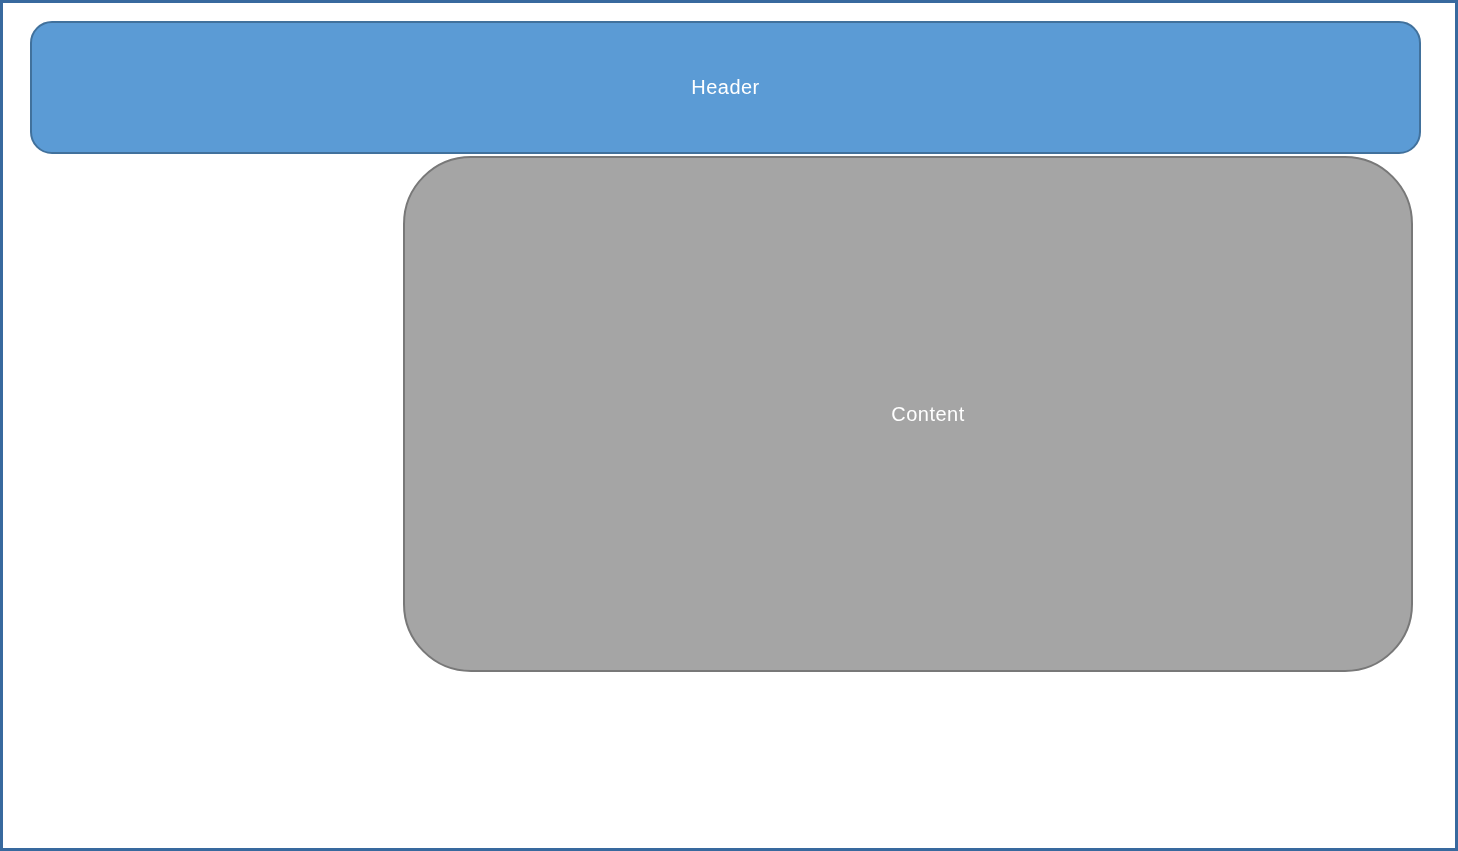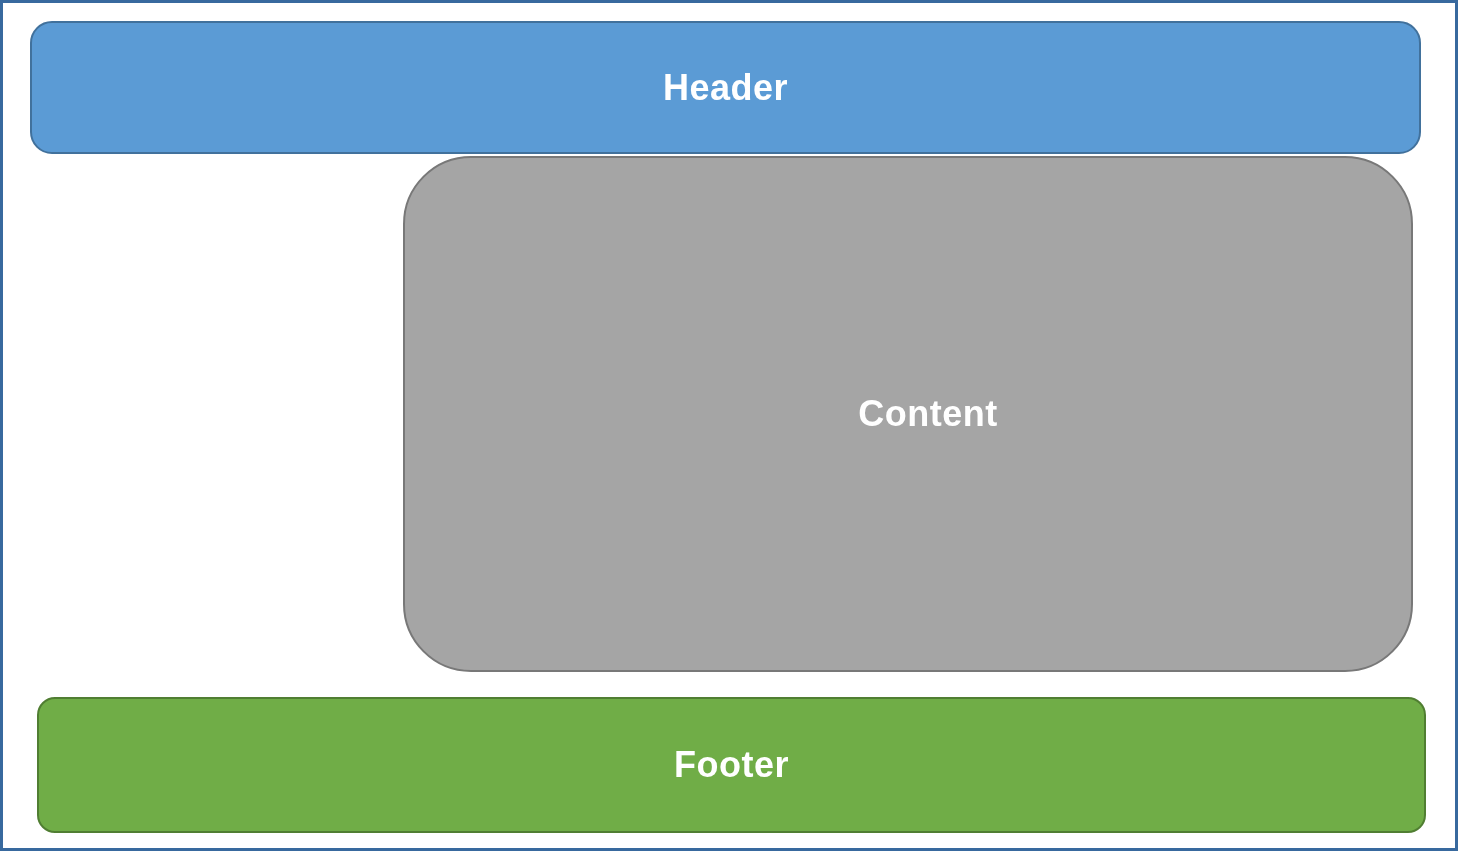--- a/index.html
+++ b/index.html
@@ -20,22 +20,22 @@
   .region {
     position: absolute;
     box-sizing: border-box;
     border: 2px solid transparent; 
     display: flex;
     align-items: center;
     justify-content: center;
   }
   .region .label {
     color: #ffffff;
-    font-size: 36px;
-    font-weight: 700;
+    font-size: 20px;
+    font-weight: 400;
     letter-spacing: 0.5px;
     white-space: nowrap;
   }
   .region-header {
     left: 27px;  top: 18px;
     width: 1391px; height: 133px;
     border-radius: 22px;
   }
   .region-left-nav {
     left: 25px;  top: 164px;
@@ -61,17 +61,14 @@
 
   <div class="region region-header" style="background: rgb(91, 155, 213); border-color: rgb(65, 113, 156);">
     <span class="label" style="color: rgb(255, 255, 255);">Header</span>
   </div>
 
 
   <div class="region region-content" style="background: rgb(165, 165, 165); border-color: rgb(120, 120, 120);">
     <span class="label" style="color: rgb(255, 255, 255);">Content</span>
   </div>
 
-  <div class="region region-footer" style="background: rgb(112, 173, 71); border-color: rgb(80, 126, 50);">
-    <span class="label" style="color: rgb(255, 255, 255);">Footer</span>
-  </div>
 
 </div>
 
 </body></html>

